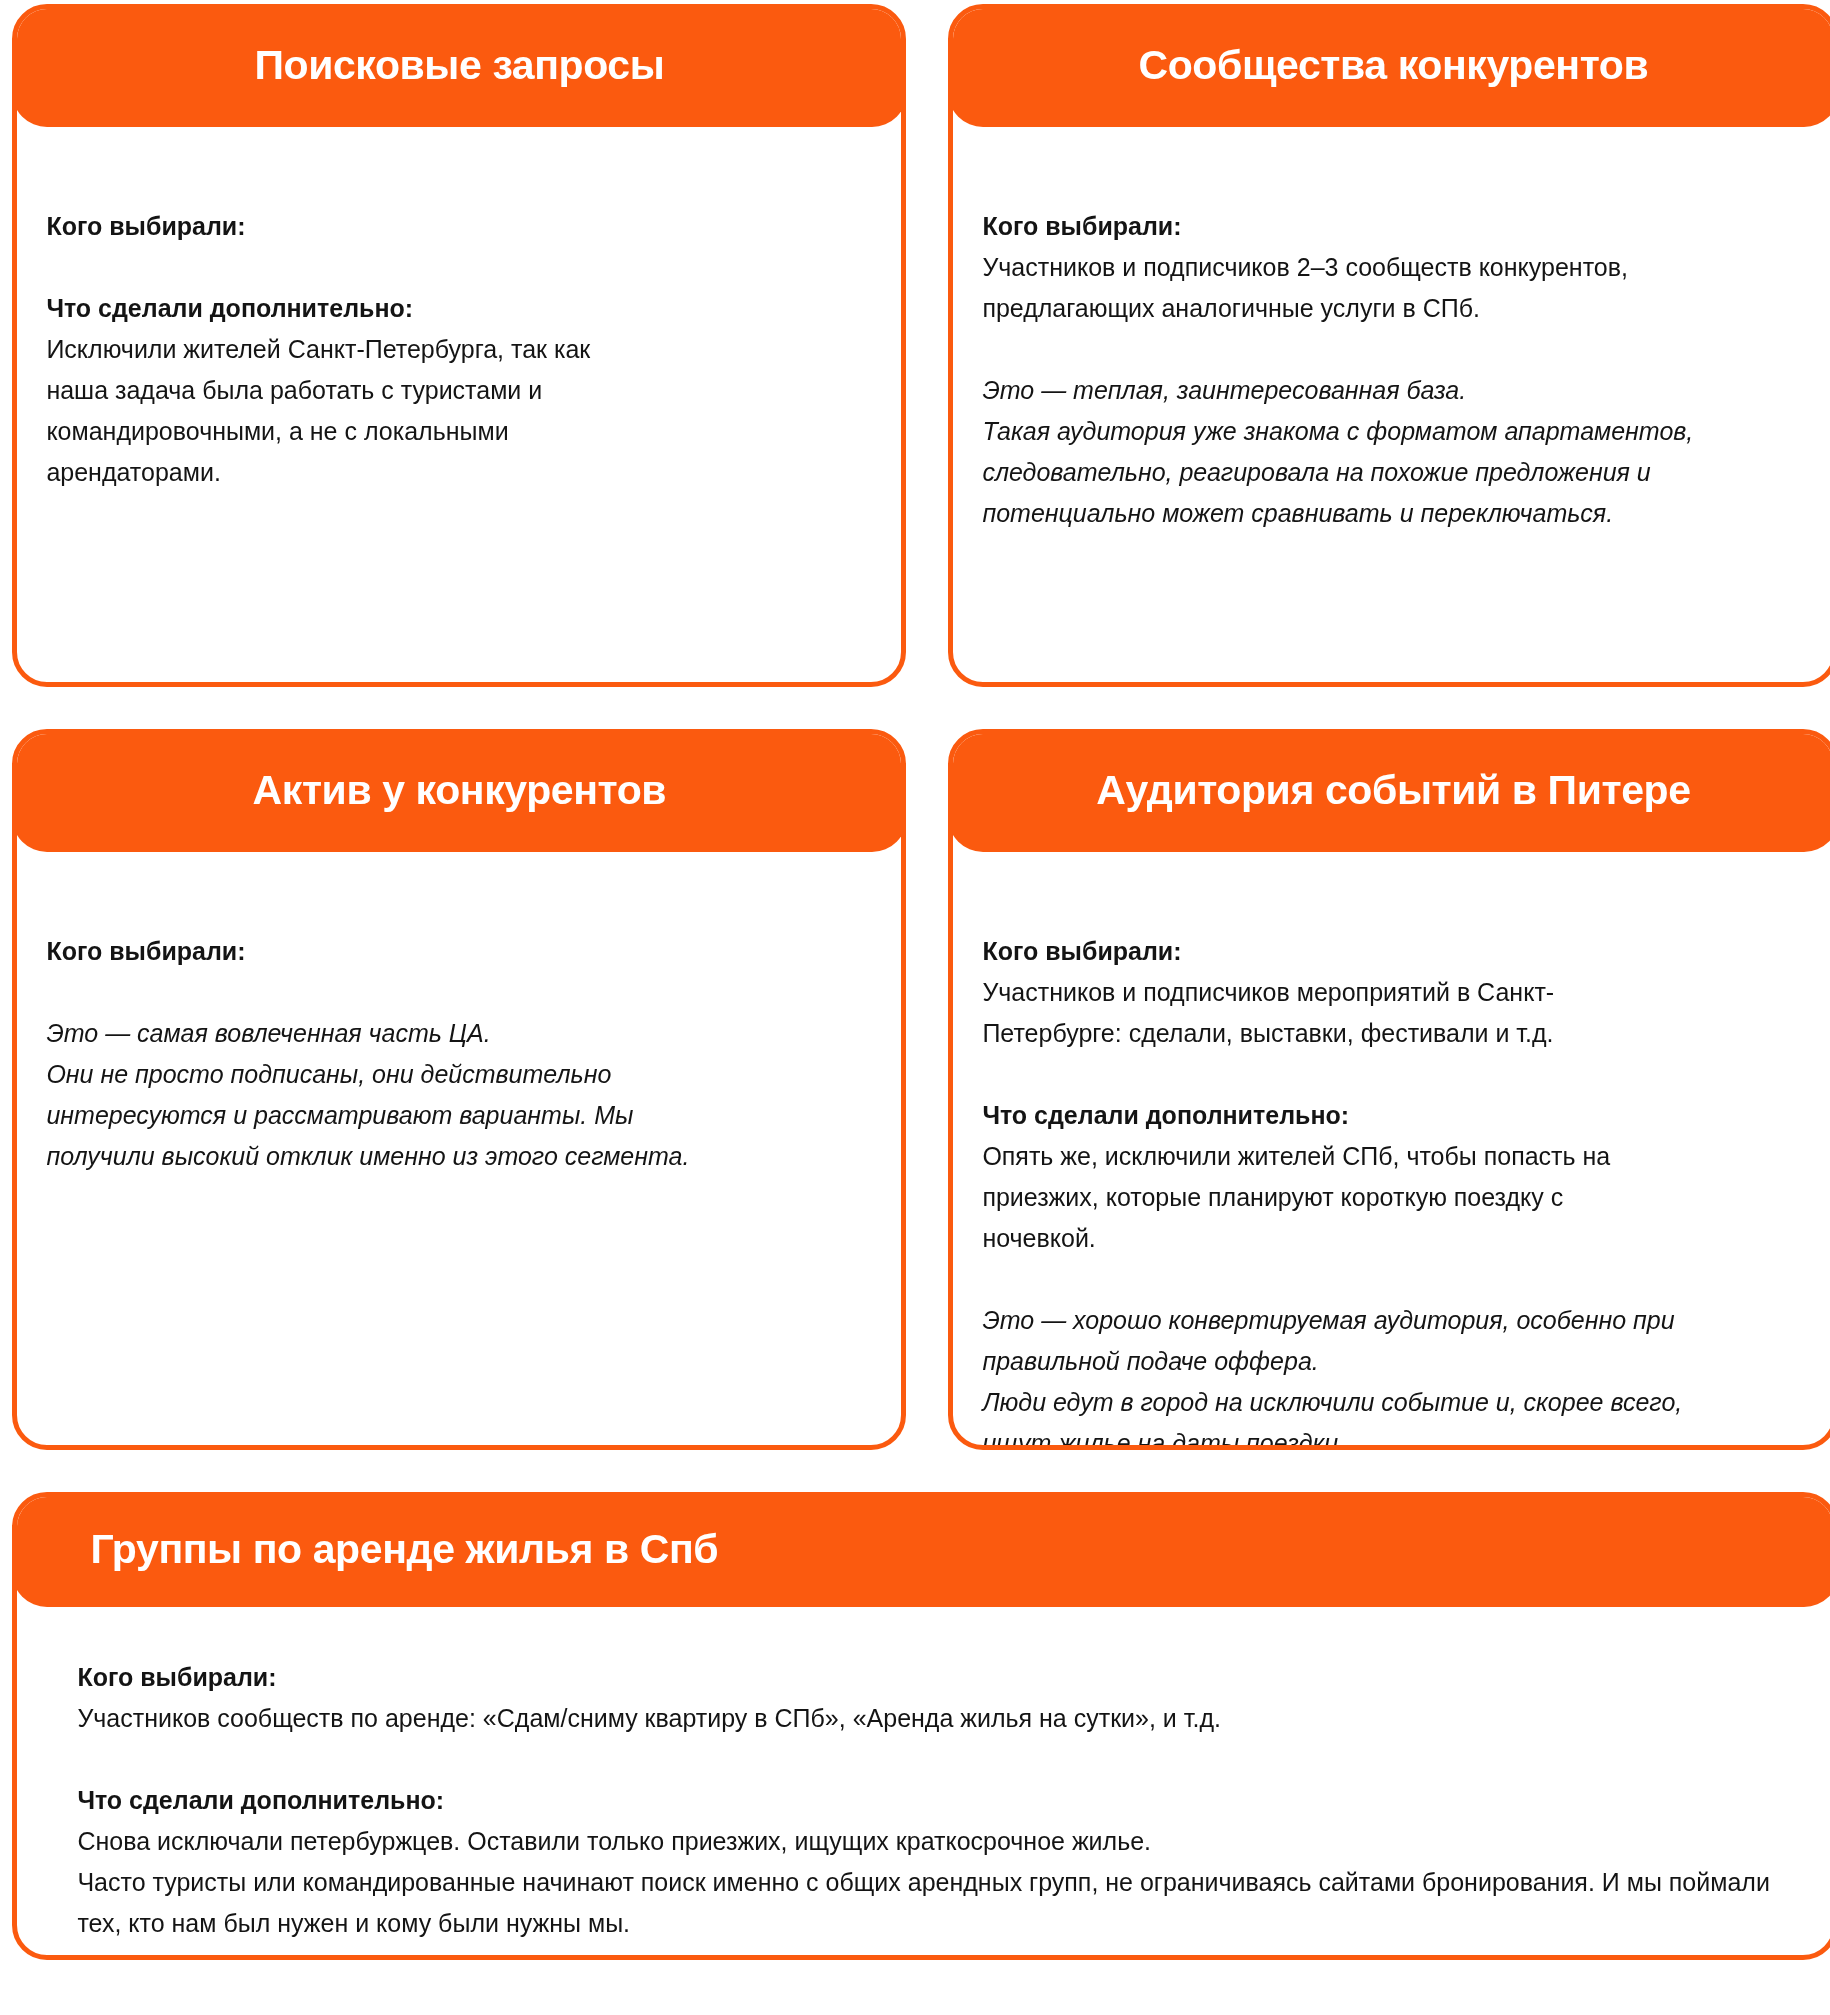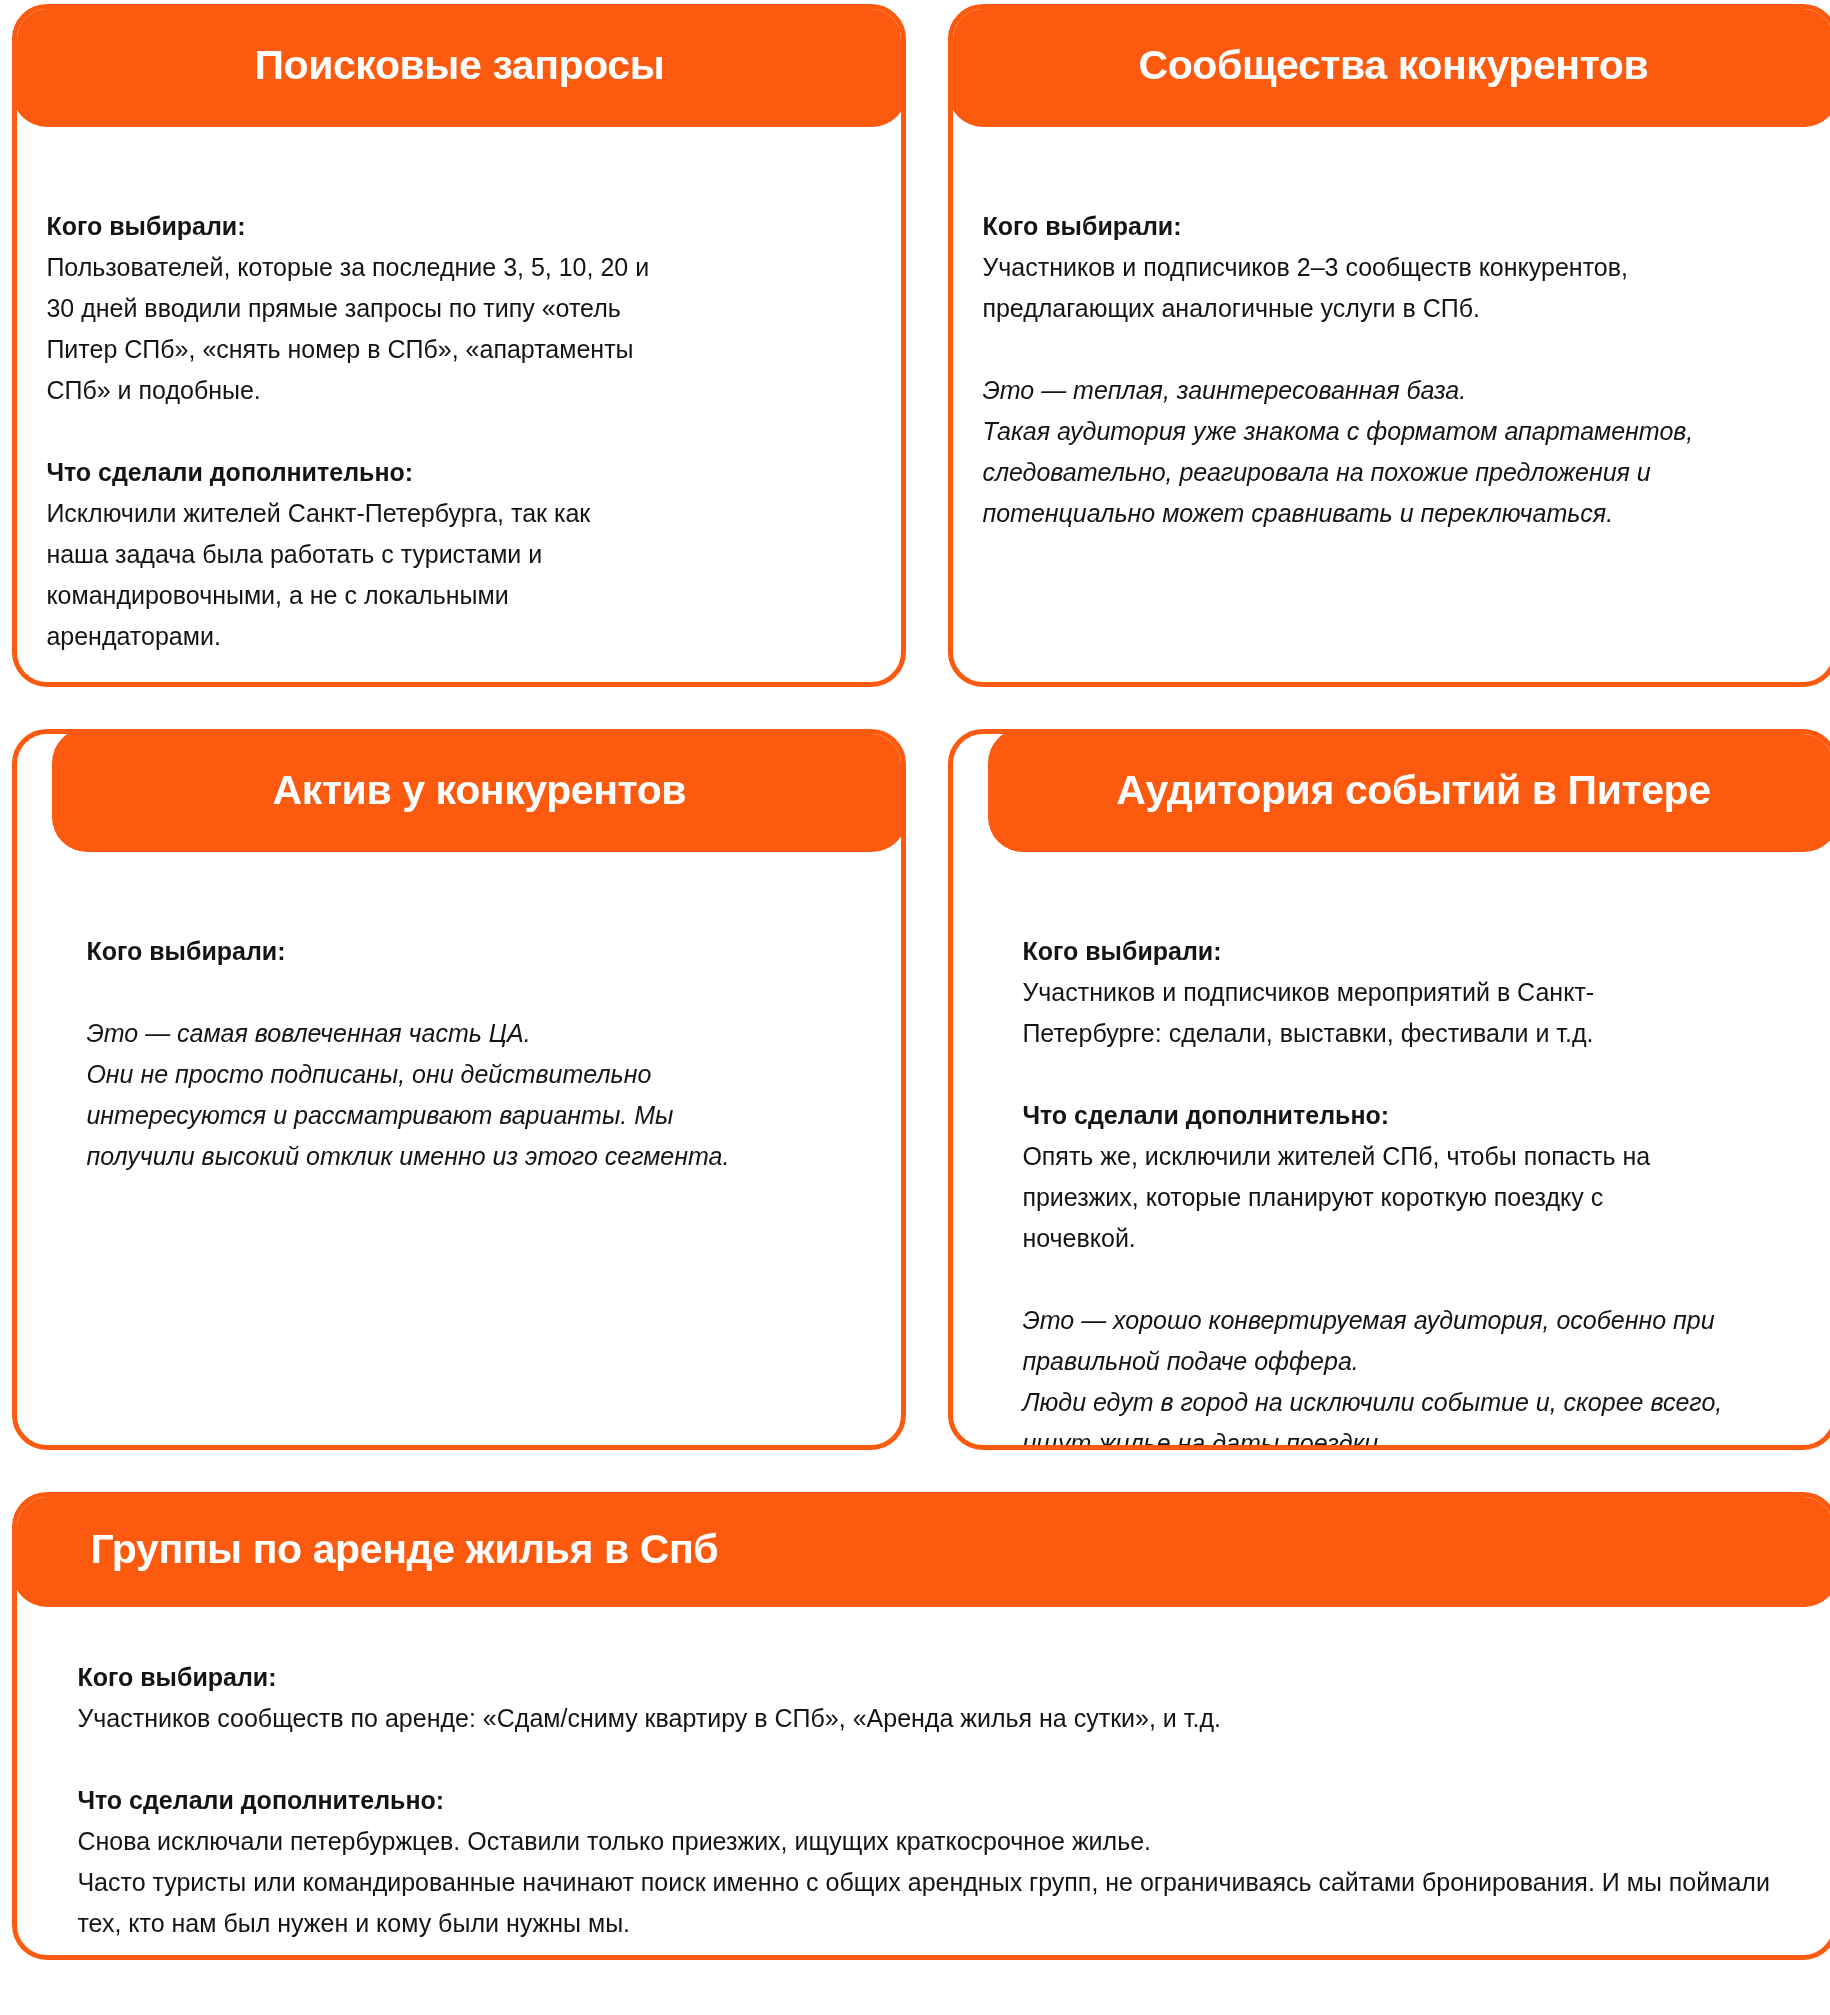--- a/index.html
+++ b/index.html
@@ -30,21 +30,21 @@
   }
   .card{
     background:var(--card-bg);
     border:5.8px solid var(--accent);
     border-radius:35px;
     overflow:hidden;
     display:flex;
     flex-direction:column;
   }
   .card.r1{min-height:683px;}
-  .card.r2{min-height:721px;padding-left:40px;}
+  .card.r2{min-height:721px;}
   .card.full{grid-column:1 / -1;min-height:468px;}
   .card-header{
     background:var(--accent);
     margin:-5.8px -5.8px 0 -5.8px;
     border-radius:35px;
     height:124px;
     flex:0 0 auto;
     display:flex;
     align-items:center;
     justify-content:center;
@@ -90,24 +90,20 @@
 
 <div class="page">
 
   <section class="card r1">
     <header class="card-header">
       <h2>Поисковые запросы</h2>
     </header>
     <div class="card-body">
       <div class="section">
         <span class="sec-label">Кого выбирали:</span>
-        <span class="sec-body">Пользователей, которые за последние 3, 5, 10, 20 и
-30 дней вводили прямые запросы по типу «отель
-Питер СПб», «снять номер в СПб», «апартаменты
-СПб» и подобные.</span>
       </div>
       <div class="section">
         <span class="sec-label">Что сделали дополнительно:</span>
         <span class="sec-body">Исключили жителей Санкт-Петербурга, так как
 наша задача была работать с туристами и
 командировочными, а не с локальными
 арендаторами.</span>
       </div>
     </div>
   </section>

